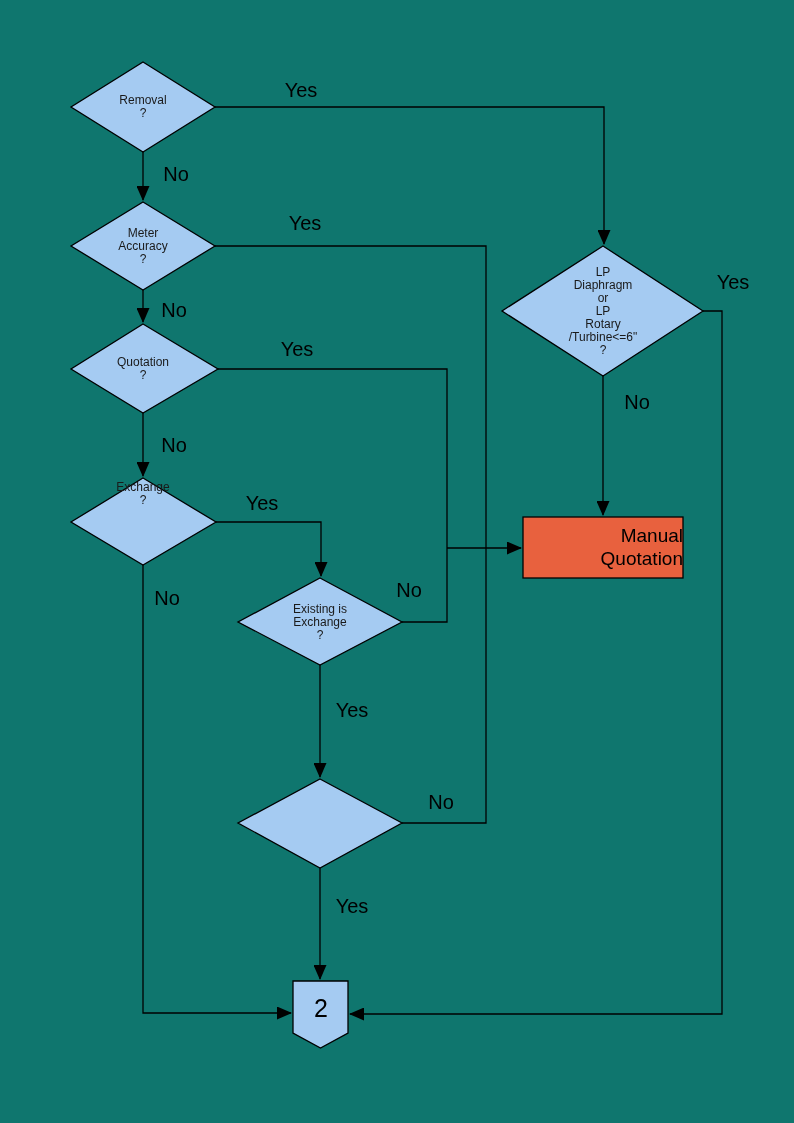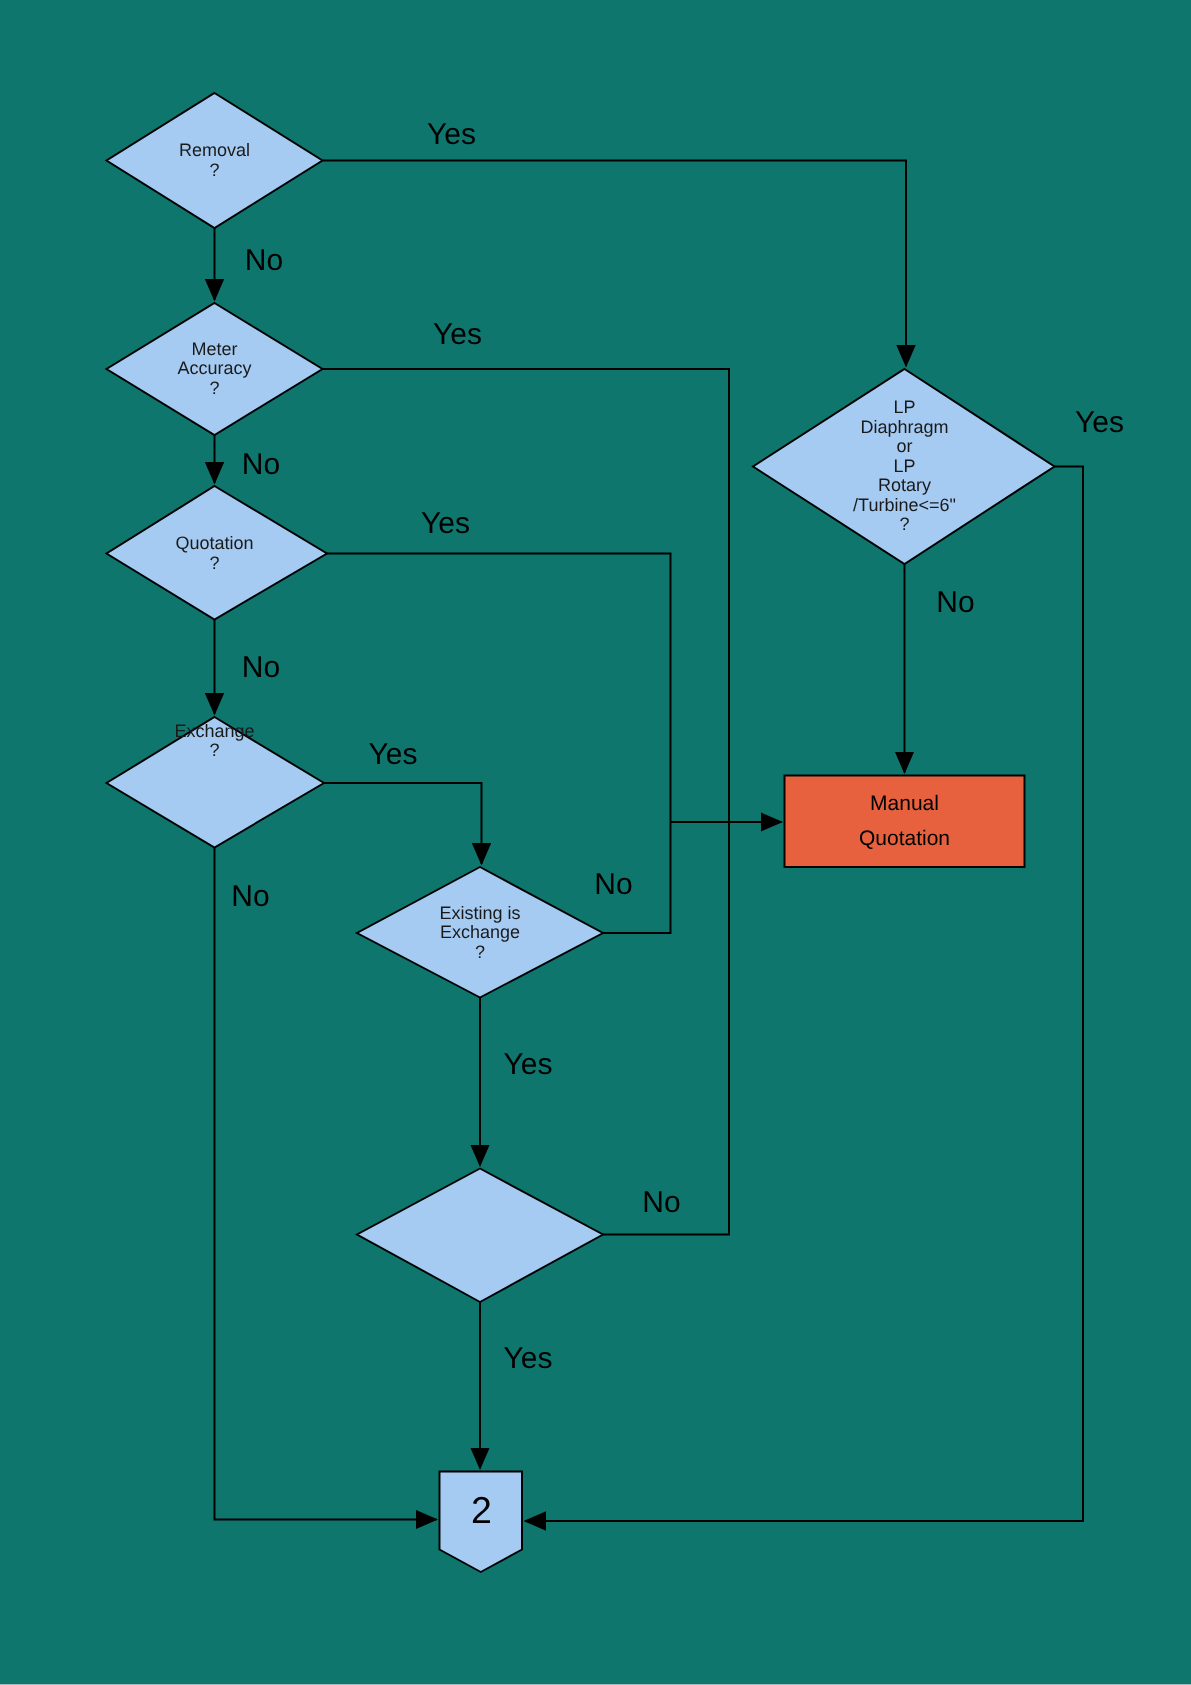--- a/index.html
+++ b/index.html
@@ -32,22 +32,23 @@
     font-size: 12px;
     line-height: 13px;
     color: #1a1a1a;
   }
   .edge-label {
     font-size: 20px;
     line-height: 22px;
     color: #000000;
   }
   .mq-label {
-    font-size: 14px;
+    font-size: 19px;
     line-height: 23px;
+    text-align: right;
   }
   .connector-label {
     font-size: 25px;
     line-height: 25px;
   }
 </style>
 </head>
 <body>
 
 <div id="canvas">

